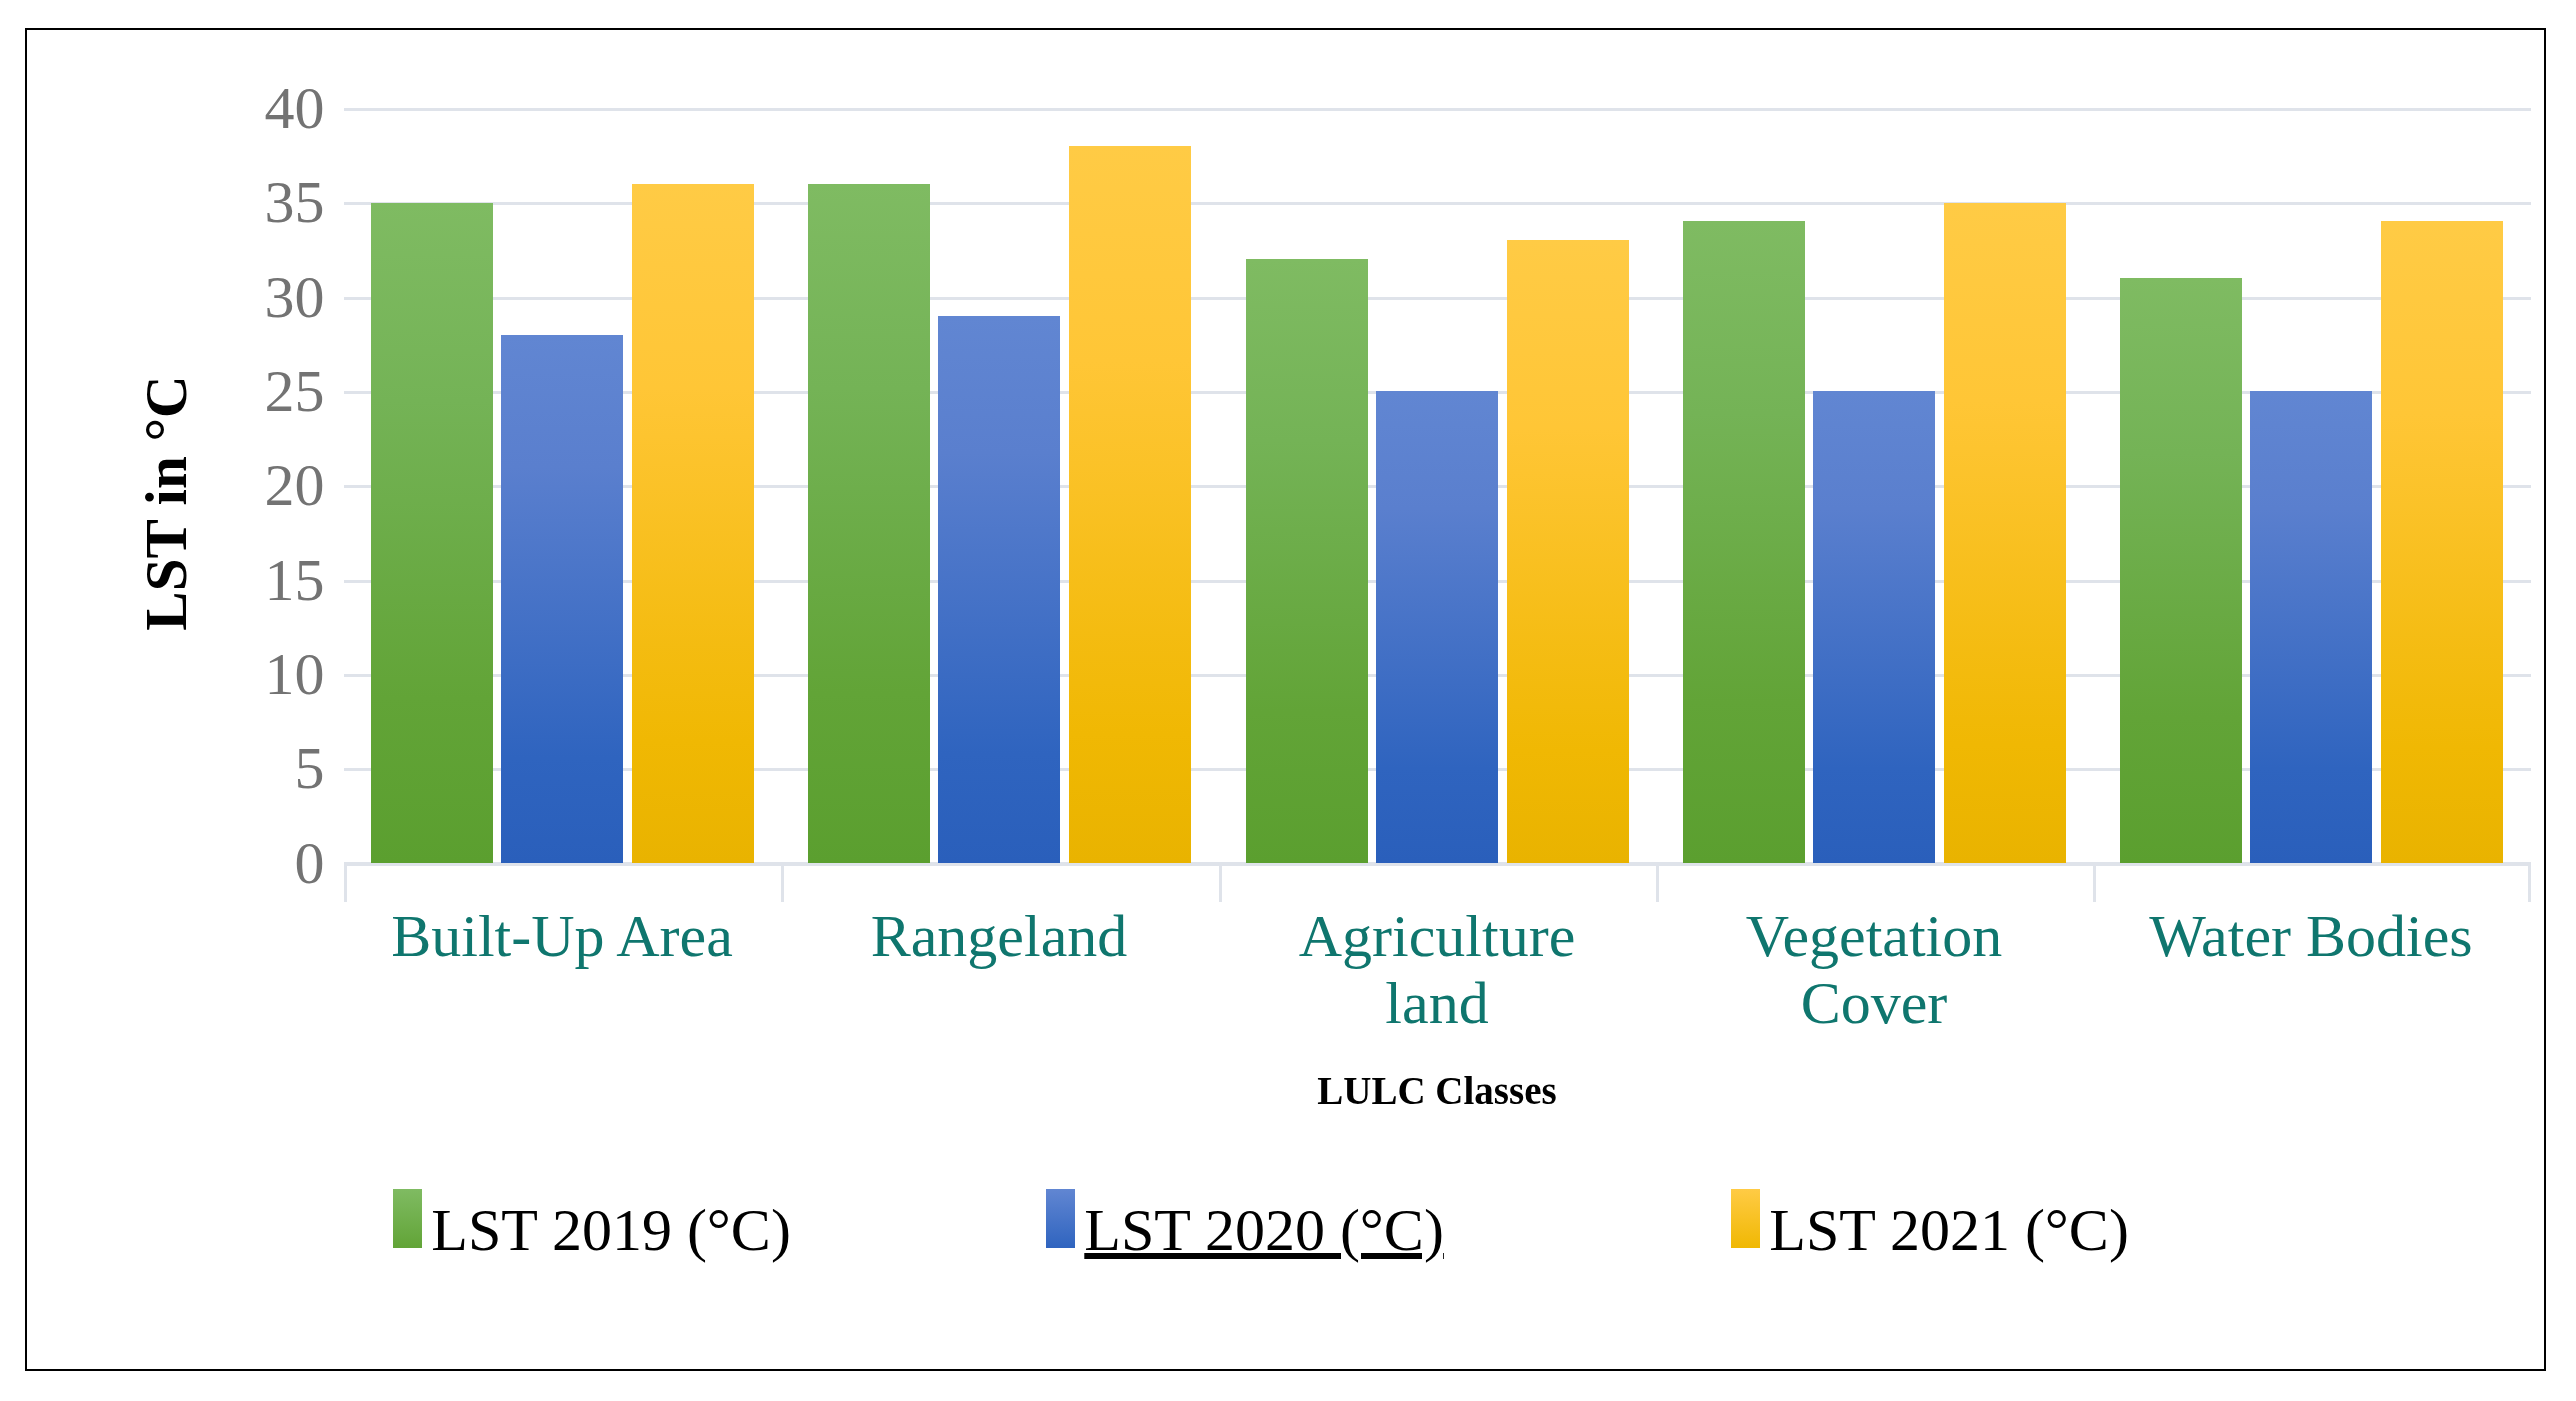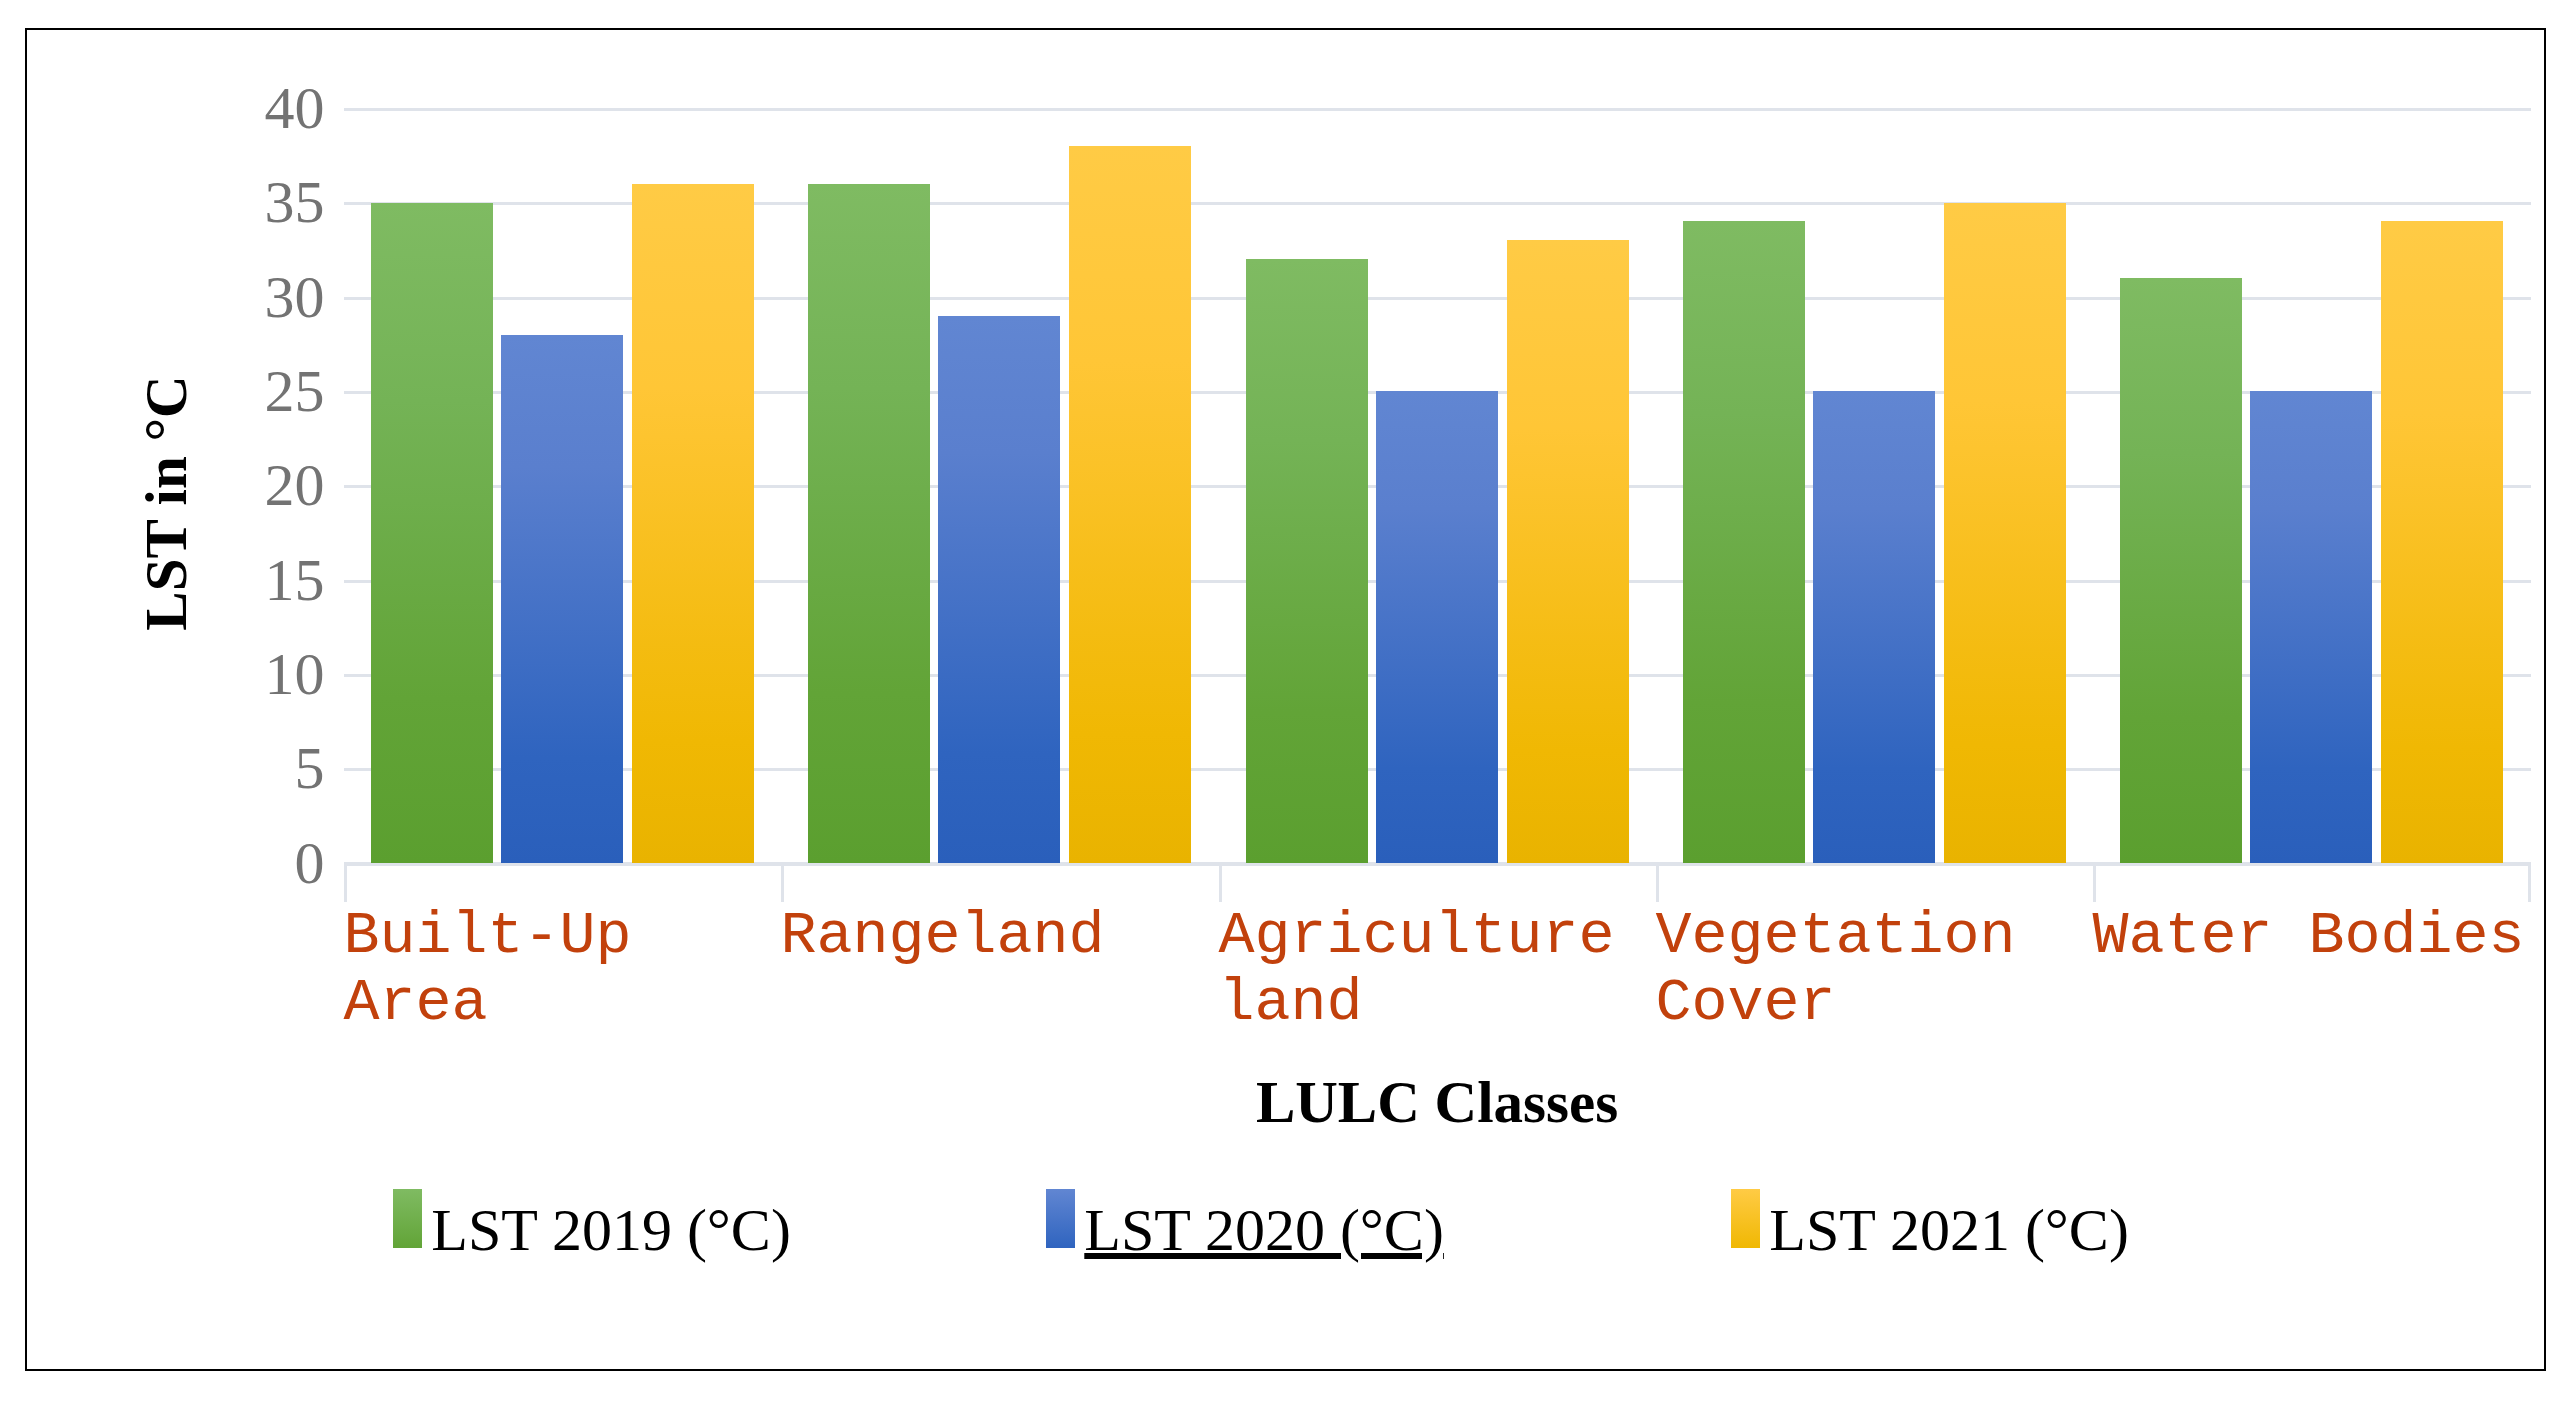--- a/index.html
+++ b/index.html
@@ -123,35 +123,34 @@
   .x-labels {
     position: absolute;
     left: 317px;
     top: 873px;
     width: 2187px;
     height: 155px;
   }
   .x-label {
     position: absolute;
     top: 0;
-    text-align: left;
+    text-align: center;
     font-size: 60px;
     line-height: 1.12;
-    color: #c2410c;
-    font-family: Liberation Mono, monospace;
+    color: #0f766e;
   }
 
   
   .x-axis-title {
     position: absolute;
     left: 317px;
     top: 1038px;
     width: 2187px;
     text-align: center;
-    font-size: 59px;
+    font-size: 39px;
     font-weight: bold;
     color: #000000;
   }
 
   
   .legend {
     position: absolute;
     left: 317px;
     top: 1139px;
     width: 2187px;

